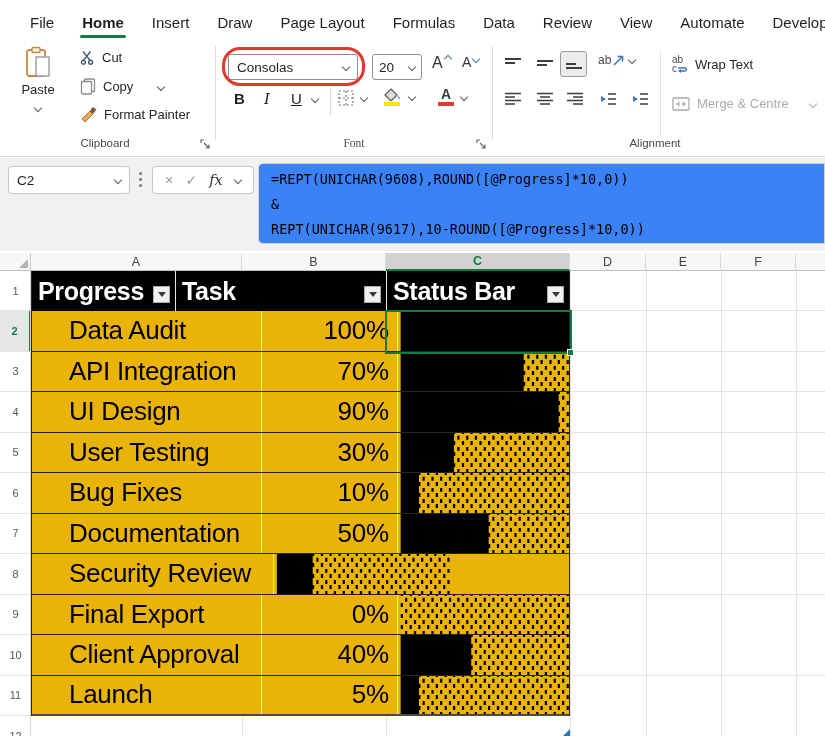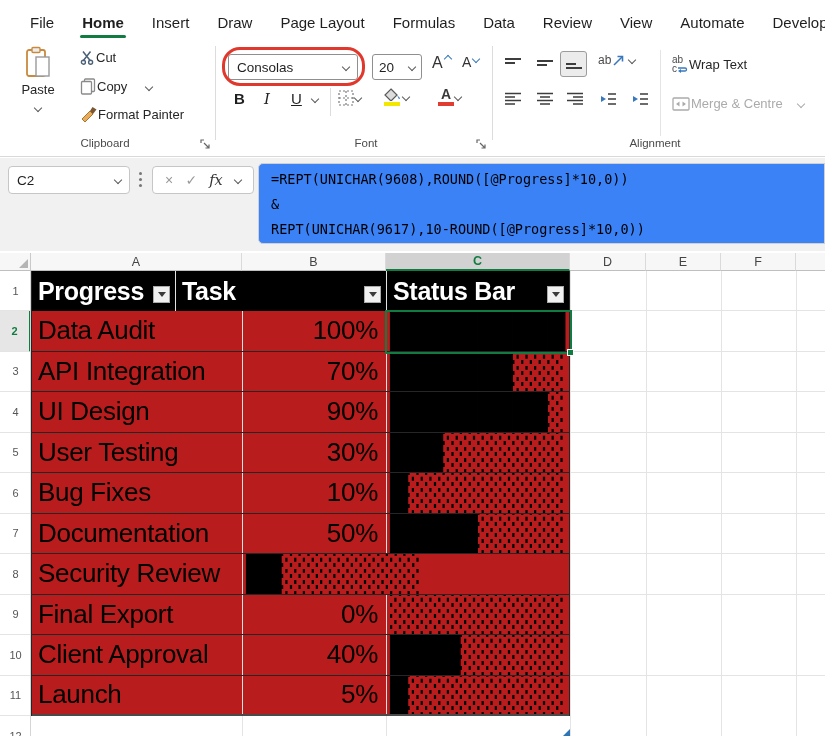--- a/index.html
+++ b/index.html
@@ -18,21 +18,21 @@
   #ribbon { position:absolute; left:0; top:38px; width:825px; height:119px; background:#fff; border-bottom:1px solid #D9D9D9; }
   .vsep { position:absolute; top:8px; width:1px; height:94px; background:#DCDCDC; }
   .grp-label { position:absolute; top:99px; height:14px; font-size:11.5px; color:#4a4a4a; text-align:center; }
   .rbtn-label { font-size:13px; color:#262626; white-space:nowrap; }
   .chev { display:inline-block; width:6px; height:6px; border-right:1.4px solid #5a5a5a; border-bottom:1.4px solid #5a5a5a; transform:rotate(45deg); }
   .chev.up { transform:rotate(-135deg); }
   .chev.blue { border-color:#3A78BE; }
   .launch { position:absolute; top:101px; }
   .combo { position:absolute; height:26px; background:#fff; border:1px solid #8f8f8f; border-radius:3px; display:flex; align-items:center; padding:0 8px; font-size:13.5px; color:#1f1f1f; }
   .combo .chev { margin-left:auto; }
-  .ribrow-item { position:absolute; display:flex; align-items:center; gap:1px; }
+  .ribrow-item { position:absolute; display:flex; align-items:center; gap:7px; }
 
   
   #annotation-ellipse { position:absolute; left:222px; top:9px; width:143px; height:39px; border:3px solid #E0382C; border-radius:18px; z-index:5; }
 
   
   .color-bar { display:block; height:4px; width:16px; margin-top:1px; }
 
   .selbox { border:1px solid #9c9c9c; background:#ECECEC; border-radius:3px; }
 
   
@@ -61,21 +61,21 @@
       linear-gradient(#E4E4E4,#E4E4E4),linear-gradient(#E4E4E4,#E4E4E4),linear-gradient(#E4E4E4,#E4E4E4),
       linear-gradient(#E4E4E4,#E4E4E4),linear-gradient(#E4E4E4,#E4E4E4),linear-gradient(#E4E4E4,#E4E4E4);
     background-repeat:repeat, no-repeat,no-repeat,no-repeat,no-repeat,no-repeat,no-repeat;
     background-size:auto, 1px 100%,1px 100%,1px 100%,1px 100%,1px 100%,1px 100%;
     background-position:0 0, 211px 0,355px 0,539px 0,615px 0,690px 0,765px 0; }
 
   
   #xtable { position:absolute; left:31px; top:20px; width:539px; border-left:1px solid #262626; border-right:1px solid #262626; background:#fff; }
   .t-hrow { display:flex; height:40px; background:#000; }
   .th { position:relative; height:40px; display:flex; align-items:center; padding-left:6px; color:#fff; font-weight:700; font-size:25px; letter-spacing:-0.3px; white-space:nowrap; }
-  .t-row { display:flex; height:40.5px; border-bottom:1px solid #262626; background:#b91c1c; }
+  .t-row { display:flex; height:40.5px; border-bottom:1px solid #262626; background:#eab308;padding-left:31px; }
   .t-row:last-child { border-bottom:2px solid #4a4a4a; }
   .cA { width:211px; border-right:1px solid #E2E2E2; }
   .cB { width:144px; border-right:1px solid #E2E2E2; }
   .cC { width:182px; }
   .td { display:flex; align-items:center; overflow:hidden; font-size:26px; letter-spacing:-0.3px; color:#000; }
   .td.cA { padding-left:6px; }
   .td.cB { justify-content:flex-end; padding-right:8px; }
   .td.cC { padding-left:3px; }
   .bar-text { font-family:"DejaVu Sans Mono", monospace; font-size:29.5px; line-height:40px; color:#000; white-space:pre; display:inline-block; transform:scaleY(1.24); transform-origin:50% 50%; }
   .filterbtn { position:absolute; right:5px; top:15px; width:17px; height:17px; background:#F1F1F1; border:1px solid #ABABAB; display:flex; align-items:center; justify-content:center; }
@@ -215,21 +215,21 @@
     </div>
 
     <div class="ribrow-item" style="left:438px; top:50px;">
       <span style="text-align:center;">
         <span style="font-size:14px; font-weight:700; color:#3a3a3a; line-height:13px; display:block;">A</span>
         <span class="color-bar" style="background:#E03C32;"></span>
       </span>
       <span class="chev"></span>
     </div>
 
-    <div class="grp-label" style="left:304px; width:124px;">Font</div>
+    <div class="grp-label" style="left:292px; width:124px;font-family:Liberation Serif, serif;">Font</div>
     <span class="launch" style="left:476px;">
       <svg width="11" height="11" viewBox="0 0 11 11">
         <path d="M1 4 V1 H4" stroke="#666" stroke-width="1.2" fill="none"></path>
         <path d="M4 4 L9 9 M9 5.5 V9 H5.5" stroke="#666" stroke-width="1.2" fill="none"></path>
       </svg>
     </span>
     <div class="vsep" style="left:492px;"></div>
 
     <div class="ribrow-item" style="left:504px; top:18px;">
       <span>

